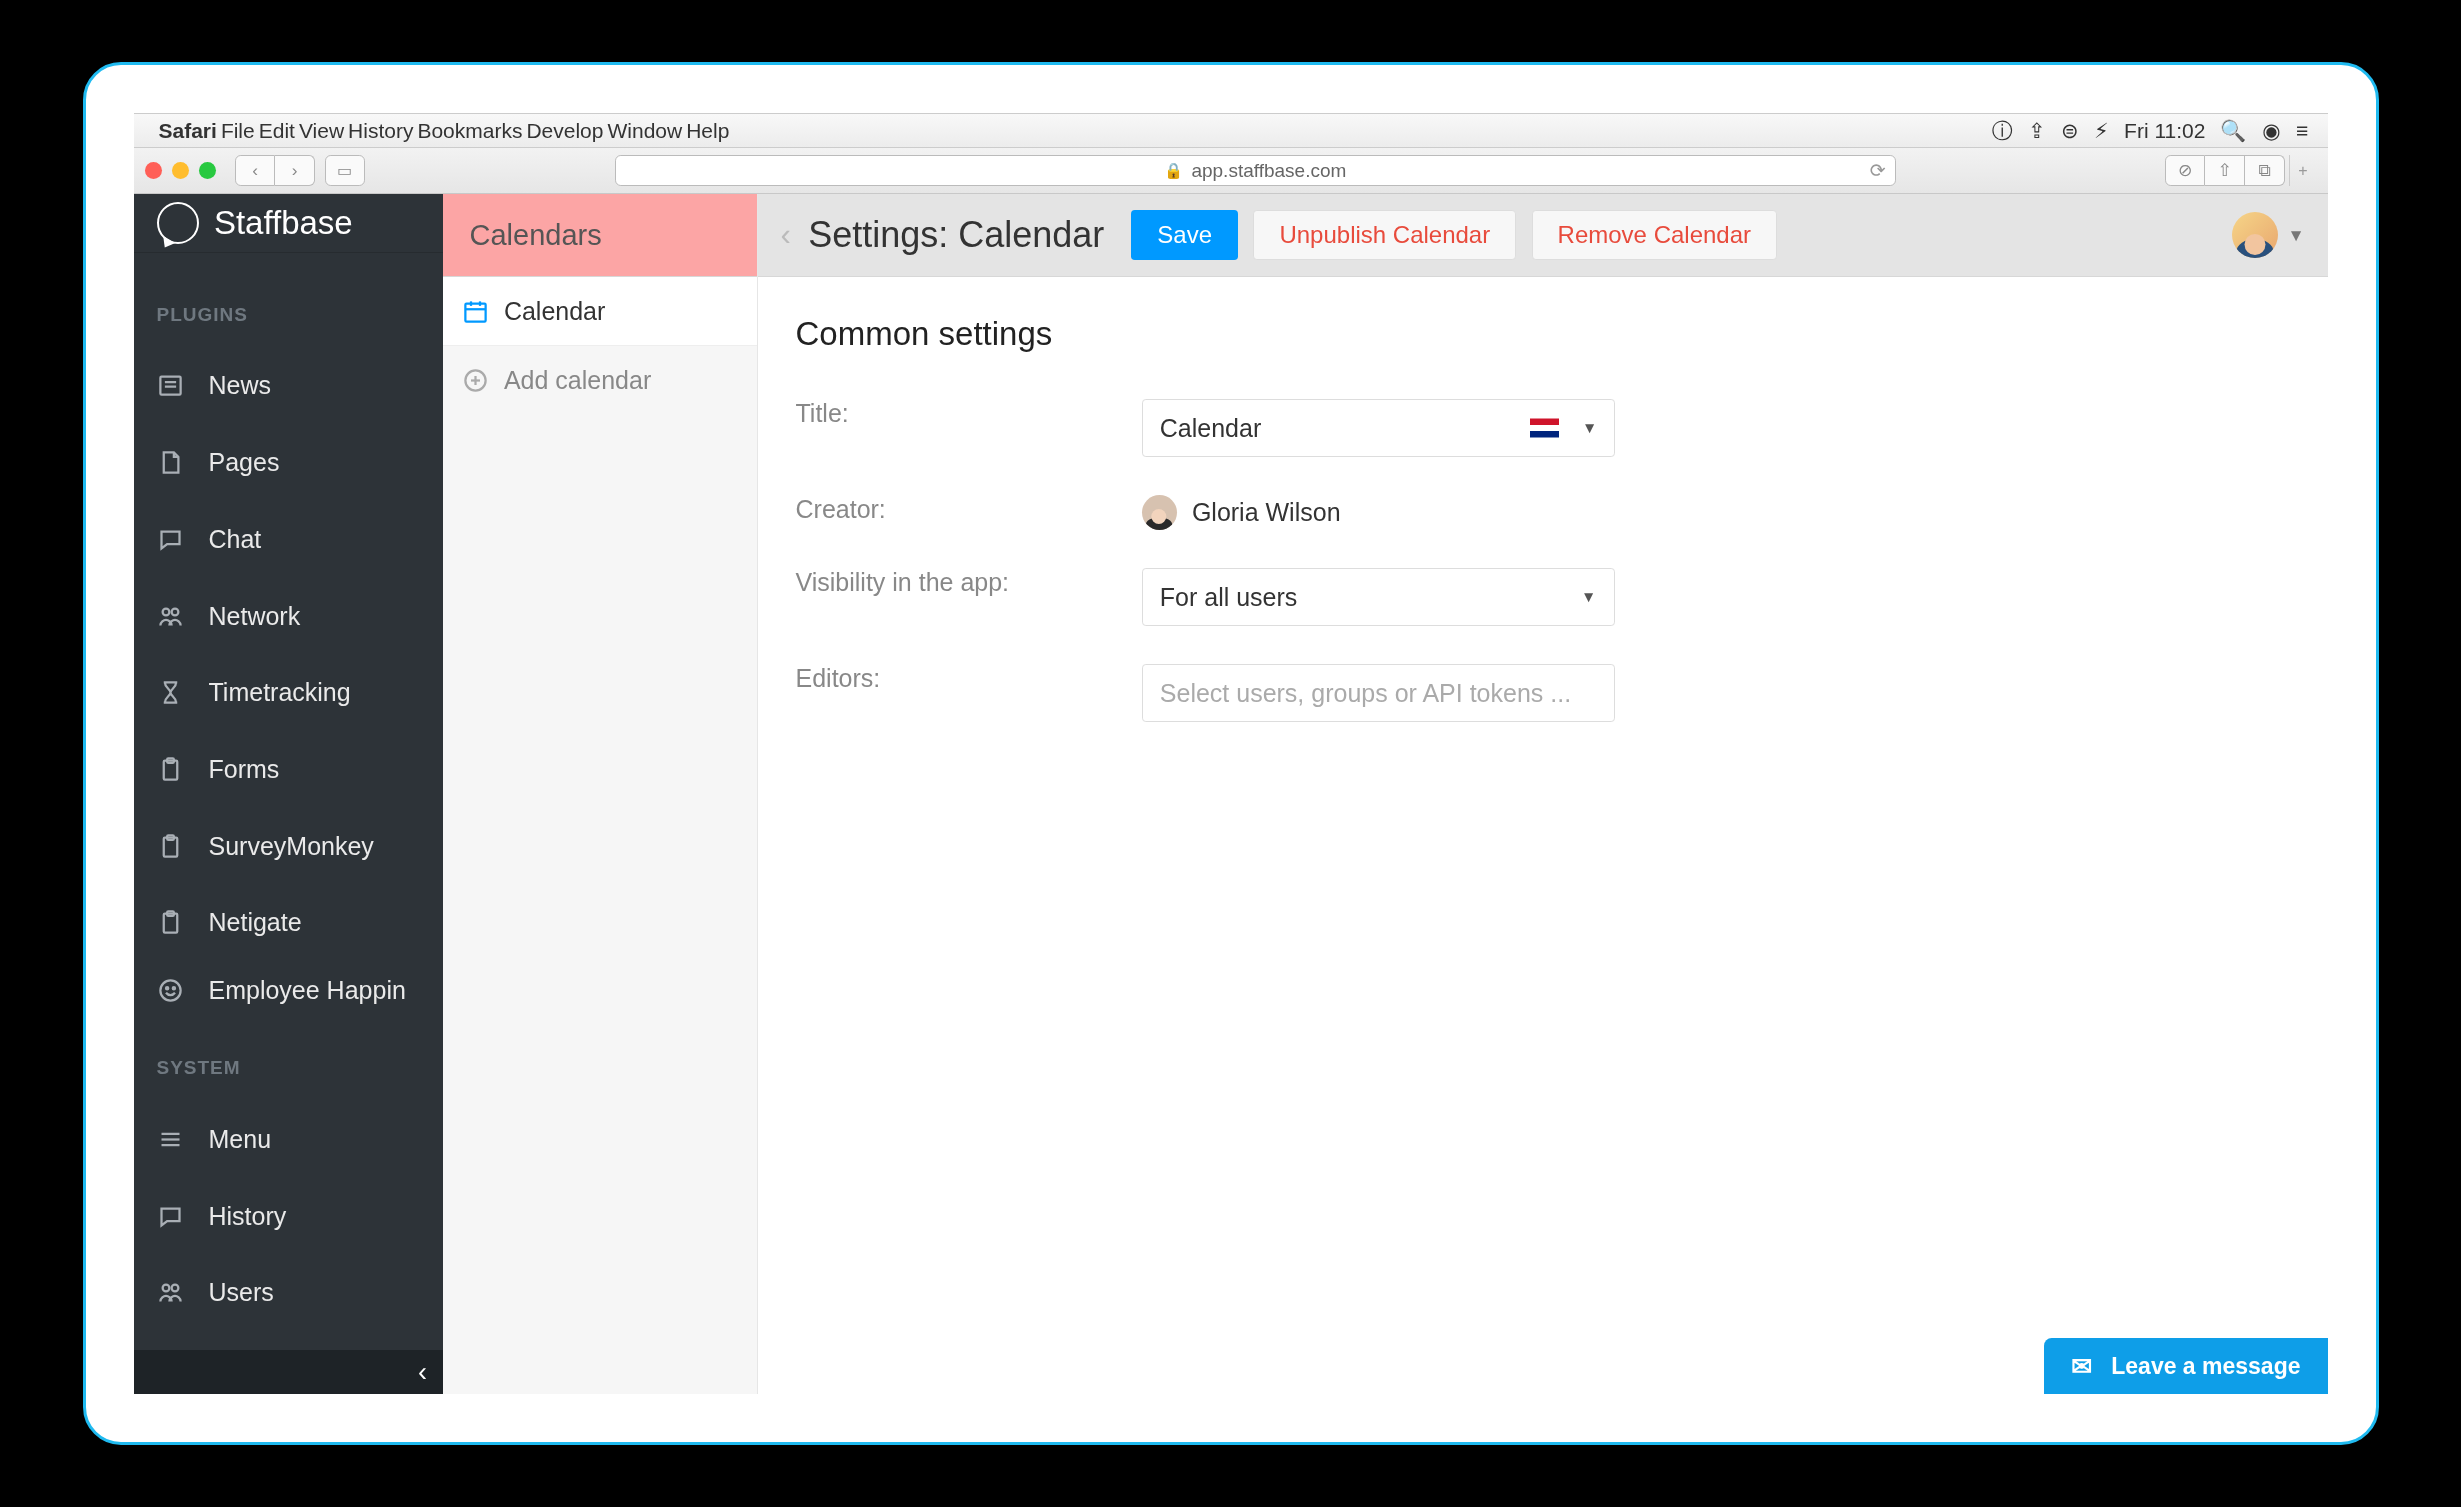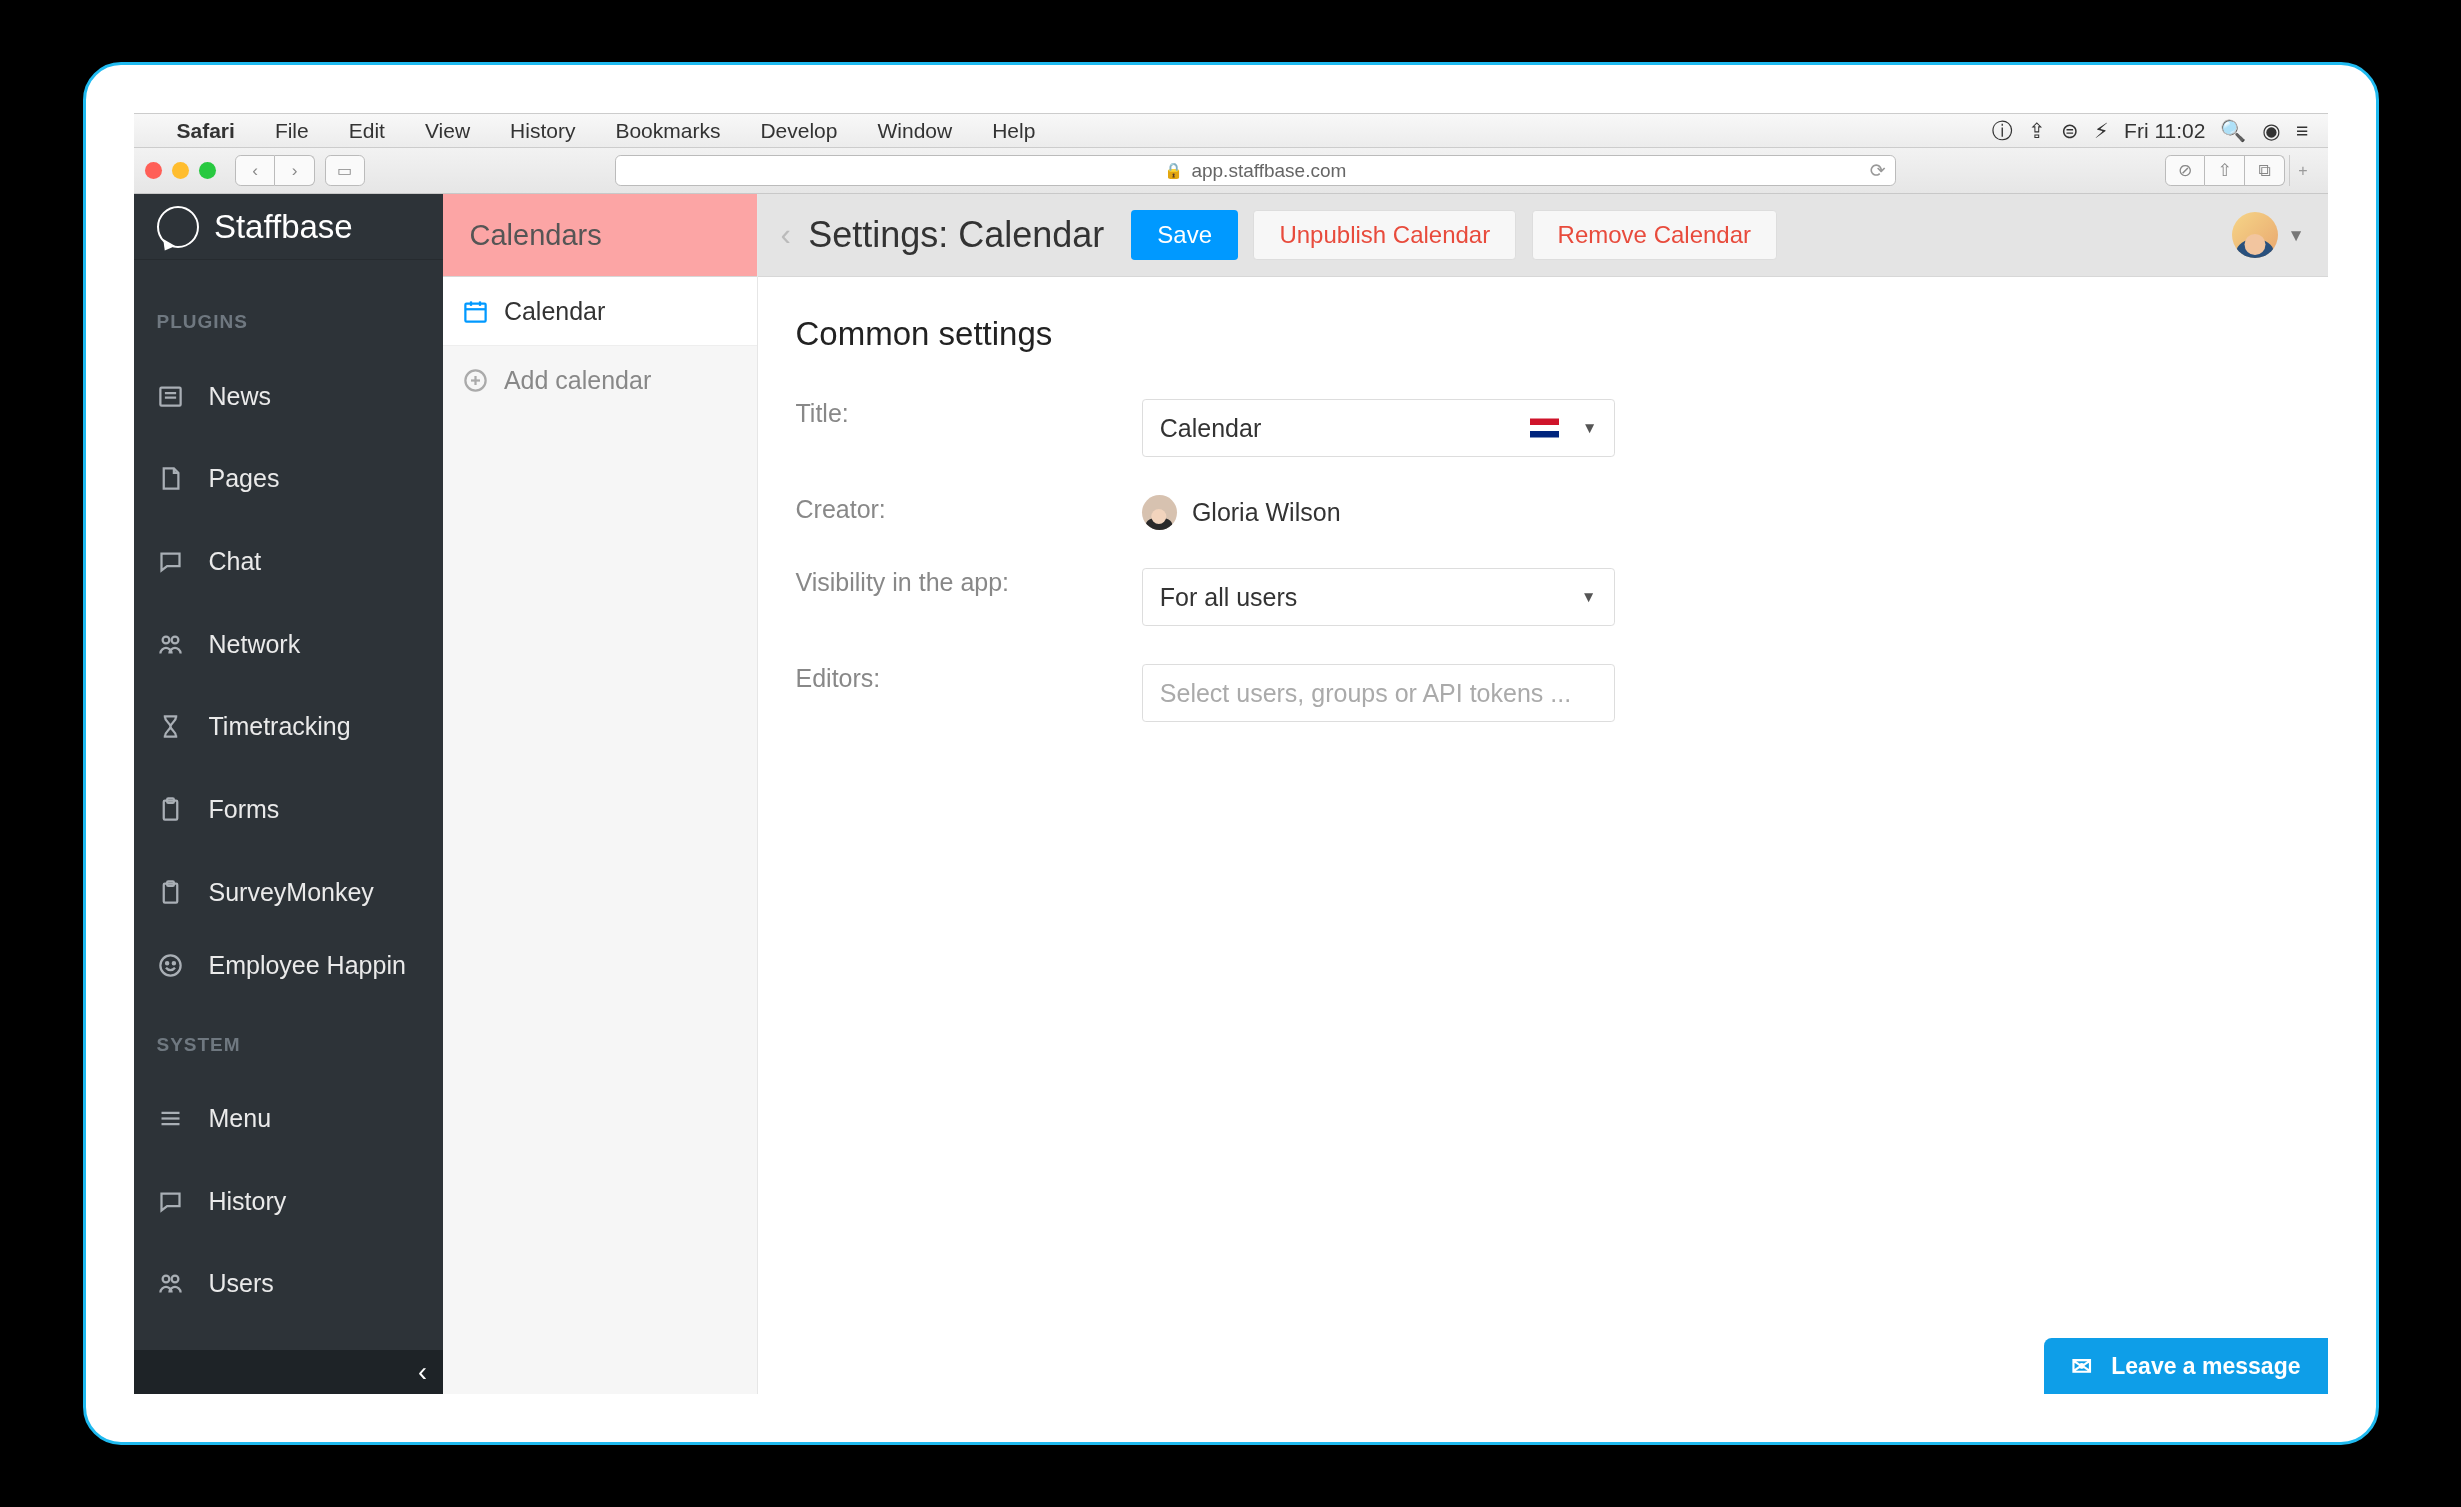--- a/index.html
+++ b/index.html
@@ -29,21 +29,21 @@
   background: linear-gradient(#f8f8f8, #ececec);
   border-top: 1px solid #ccc;
   border-bottom: 1px solid #ccc;
   display: flex;
   align-items: center;
   font-size: 21px;
   color: #333;
   padding: 0 11.5px;
 }
 .macos-menubar .apple { font-size: 23px; margin-right: 11.5px; }
-.macos-menubar .item { margin: 0 20px; }
+.macos-menubar .item { margin: 0 2px; }
 .macos-menubar .bold { font-weight: 600; }
 .macos-menubar .spacer { flex: 1; }
 .macos-menubar .right-item { margin: 0 7.7px; font-size: 21px; }
 .browser-chrome {
   height: 46px;
   background: linear-gradient(#f2f2f2, #e6e6e6);
   border-bottom: 1px solid #c8c8c8;
   display: flex;
   align-items: center;
   padding: 0 11.5px;
@@ -409,20 +409,29 @@
     </div>
     <div class="side-item">
       <span class="side-icon">
             <svg viewBox="0 0 24 24" fill="none" stroke="currentColor" stroke-width="2">
               <rect x="6" y="4" width="12" height="17" rx="1"></rect>
               <rect x="9" y="2" width="6" height="4" rx="1"></rect>
             </svg>
           </span>
       <span>SurveyMonkey</span>
     </div>
+    <div class="side-item">
+      <span class="side-icon">
+            <svg viewBox="0 0 24 24" fill="none" stroke="currentColor" stroke-width="2">
+              <rect x="6" y="4" width="12" height="17" rx="1"></rect>
+              <rect x="9" y="2" width="6" height="4" rx="1"></rect>
+            </svg>
+          </span>
+      <span>Netigate</span>
+    </div>
     <div class="side-item truncated" style="height:44px;align-items:center;">
       <span class="side-icon">
             <svg viewBox="0 0 24 24" fill="none" stroke="currentColor" stroke-width="2">
               <circle cx="12" cy="12" r="9"></circle>
               <path d="M8 14s1.5 2 4 2 4-2 4-2"></path>
               <circle cx="9" cy="10" r="1"></circle>
               <circle cx="15" cy="10" r="1"></circle>
             </svg>
           </span>
       <span>Employee Happin</span>

